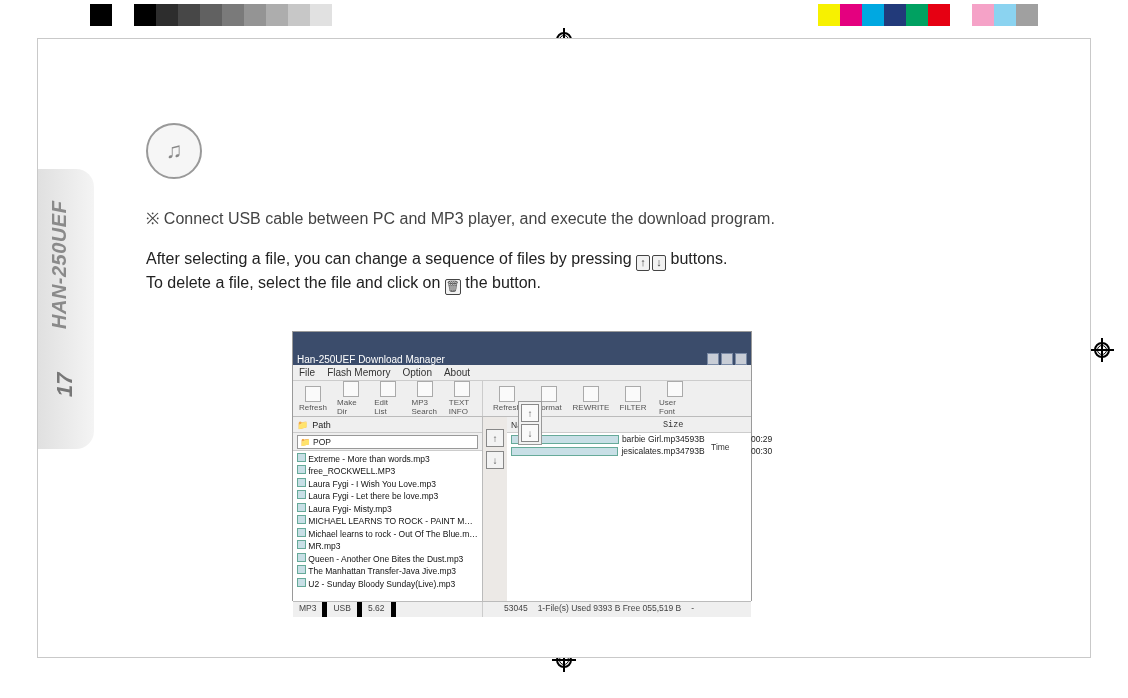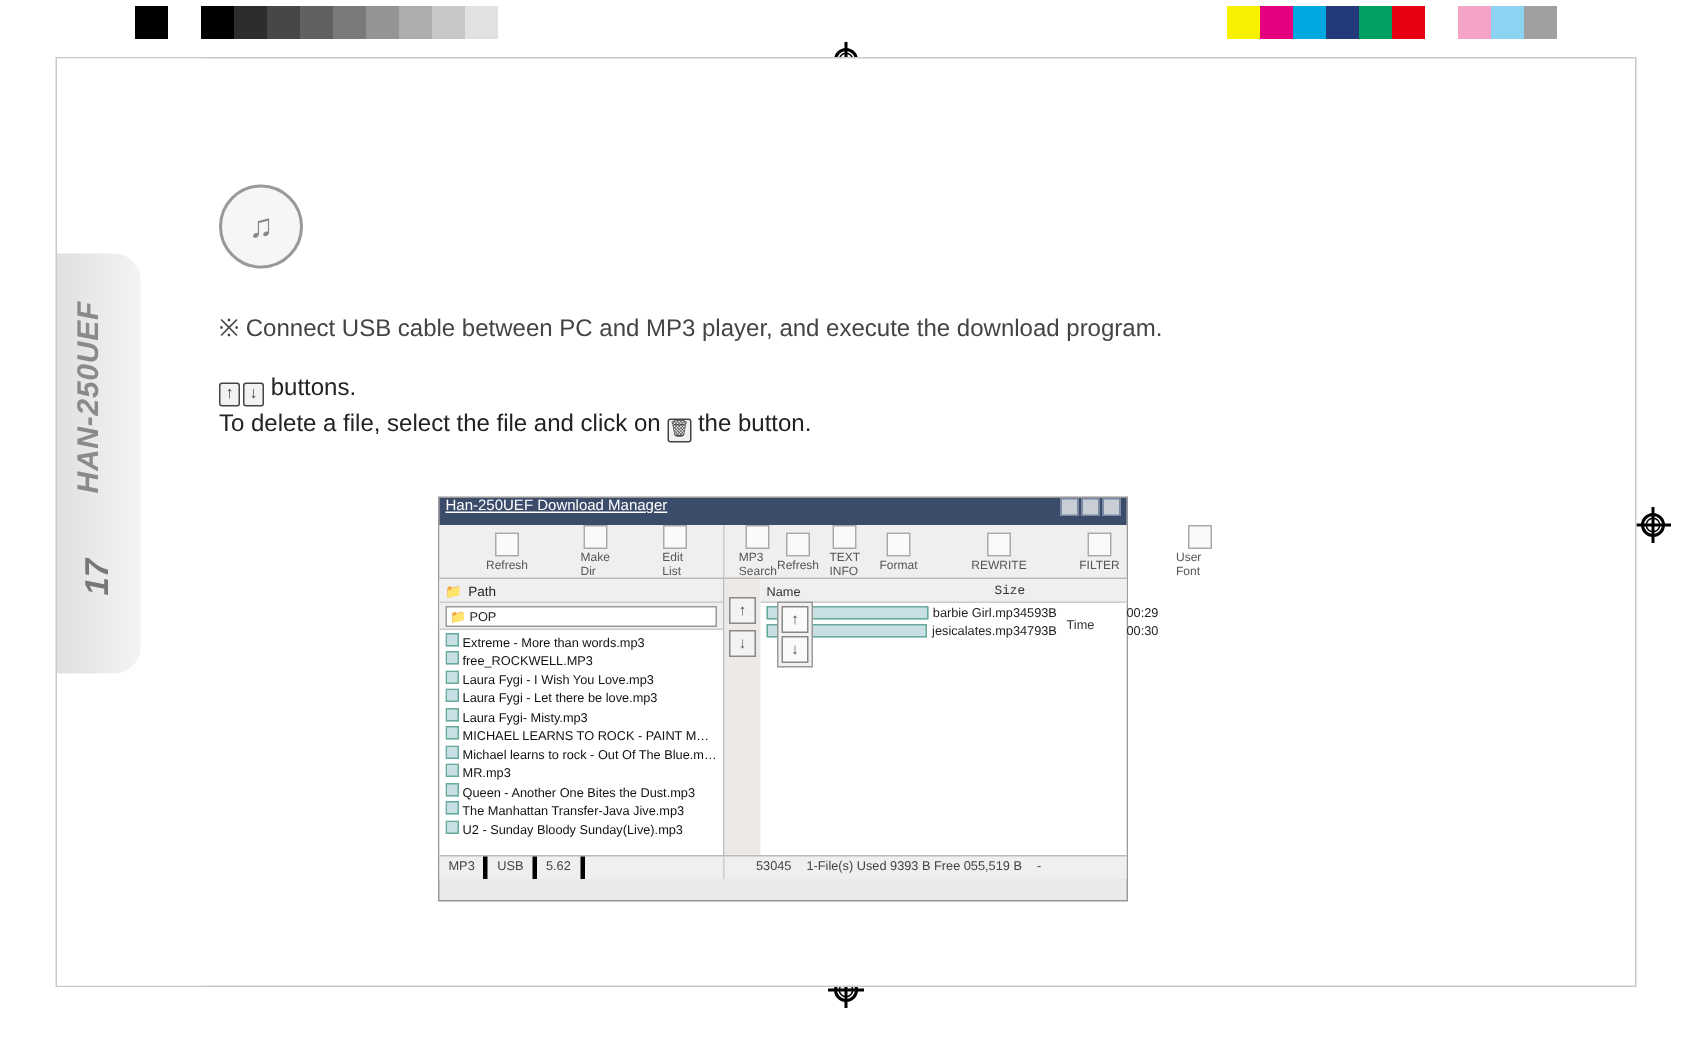--- a/index.html
+++ b/index.html
@@ -133,24 +133,23 @@
   }
   
   .appshot {
     position: absolute;
     left: 146px; top: 26px;
     width: 460px; height: 270px;
     border: 1px solid #9a9a9a;
     background: #eceae8;
   }
   .appshot .titlebar {
-    height: 18px; background: #3b4c6b; color: #fff;
-    font-size: 10px; display: flex; align-items: flex-start; padding: 0 4px;
+    height: 33px; background: #3b4c6b; color: #fff;
+    font-size: 10px; display: flex; align-items: flex-end; padding: 0 4px;
     justify-content: space-between;
-    text-decoration: underline;
   }
   .titlebar .winbtns { display: flex; gap: 2px; }
   .titlebar .winbtns span {
     width: 12px; height: 12px; background: #c8cdd6; display: inline-block;
     border: 1px solid #7a8aa5;
   }
   .appshot .menubar {
     height: 16px; background: #efefef;
     font-size: 10px; color: #333;
     display: flex; gap: 12px; padding: 0 6px; align-items: center;
@@ -164,21 +163,21 @@
     width: 190px; display: flex; gap: 10px; padding: 2px 6px;
     align-items: center; font-size: 8px; color: #555;
     border-right: 1px solid #ccc;
   }
   .toolbar .rtool {
     flex: 1; display: flex; gap: 10px; padding: 2px 8px;
     align-items: center; font-size: 8px; color: #555;
   }
   .tbtn {
     display: flex; flex-direction: column; align-items: center;
-    gap: 1px; width: 32px; margin-left: 25px;
+    gap: 1px; width: 32px;
   }
   .tbtn .ic {
     width: 16px; height: 16px; border: 1px solid #aaa; background: #fafafa;
   }
   .appshot .mainarea {
     display: flex; height: 184px;
   }
   .mainarea .leftcol {
     width: 190px; border-right: 1px solid #bbb;
     display: flex; flex-direction: column; font-size: 9px; color: #222;
@@ -234,21 +233,21 @@
     width: 9px; height: 9px; background: #c8dfe6; border: 1px solid #6a9; display: inline-block;
   }
   .appshot .statusbar {
     height: 16px; background: #efefef; border-top: 1px solid #bbb;
     display: flex; font-size: 8.5px; color: #444;
   }
   .statusbar .sleft {
     width: 190px; display: flex; border-right: 1px solid #ccc;
   }
   .statusbar .sleft div {
-    padding: 1px 6px; border-right: 3px solid #000000;
+    padding: 1px 6px; border-right: 5px solid #000000;
   }
   .statusbar .sright {
     flex: 1; display: flex; padding: 1px 6px; gap: 10px; margin-left: 15px;
   }
   .shotstage {
     position: relative;
     margin-top: 10px;
     height: 300px;
   }
   
@@ -320,20 +319,21 @@
   <div class="content">
     <div class="titlewrap">
       <div class="bigicon">
         <span>♫</span>
       </div>
     </div>
 
     <div class="note">※ Connect USB cable between PC and MP3 player, and execute the download program.</div>
 
     <div class="bodytxt">
+      <span>After selecting a file, you can change a sequence of files by pressing </span>
       <span class="inline-icons">
         <span class="mini-btn">↑</span>
         <span class="mini-btn">↓</span>
       </span>
       <span> buttons.</span><br>
       <span>To delete a file, select the file and click on </span>
       <span class="mini-trash">🗑</span>
       <span> the button.</span>
     </div>
 
@@ -341,20 +341,26 @@
 
       <div class="appshot">
         <div class="titlebar">
           <span>Han-250UEF Download Manager</span>
           <span class="winbtns">
               <span></span>
               <span></span>
               <span></span>
             </span>
         </div>
+        <div class="menubar" id="menubar">
+            <span>File</span>
+            <span>Flash Memory</span>
+            <span>Option</span>
+            <span>About</span>
+          </div>
         <div class="toolbar">
           <div class="ltool" id="ltool">
               <div class="tbtn">
                 <div class="ic"></div>
                 <div>Refresh</div>
               </div>
               <div class="tbtn">
                 <div class="ic"></div>
                 <div>Make Dir</div>
               </div>

